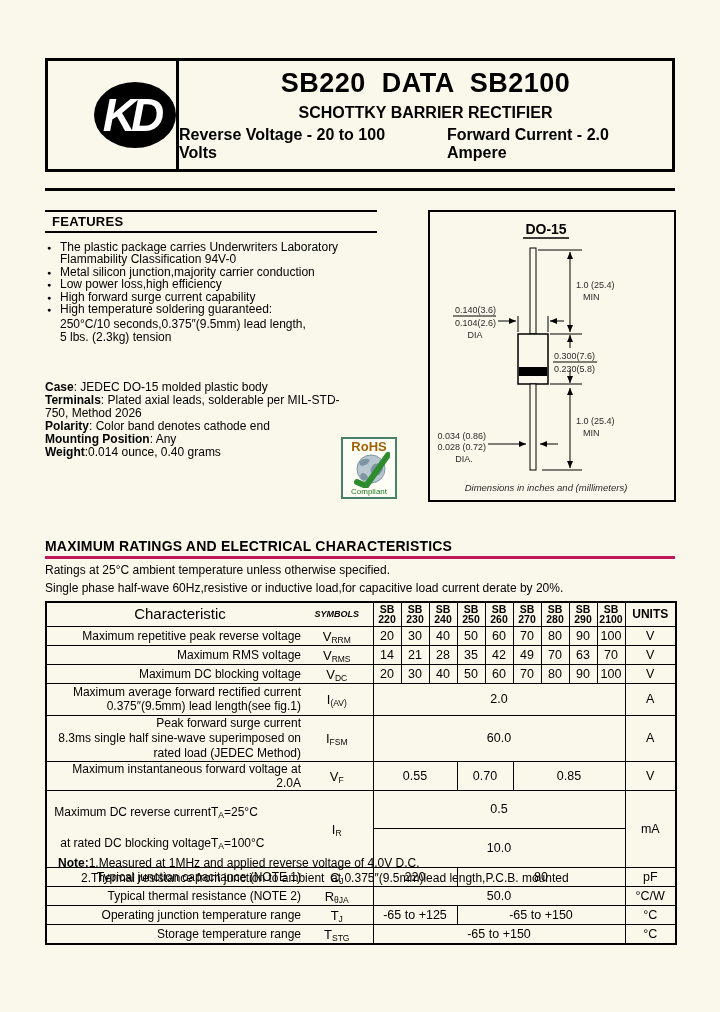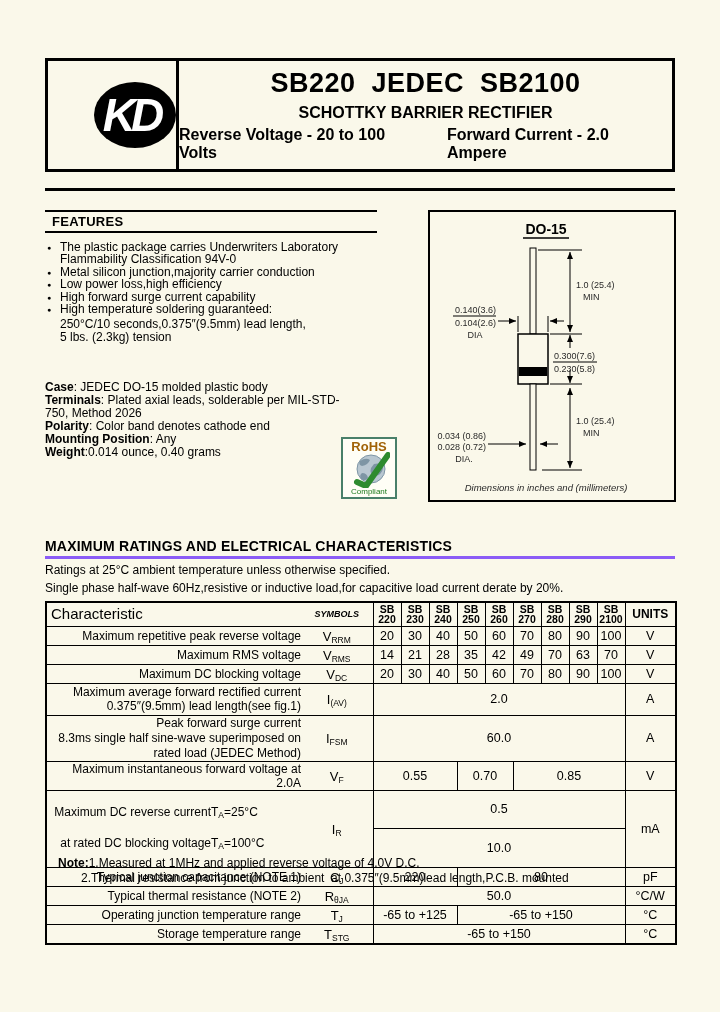--- a/index.html
+++ b/index.html
@@ -44,33 +44,33 @@
 
   
   #do15 { left:428px; top:210px; width:248px; height:292px; border:2px solid #000; }
   #do15 svg text { font-family:"Liberation Sans",sans-serif; font-size:9px; fill:#2a2a2a; }
   #do15 text.dtitle { font-size:14px; font-weight:bold; fill:#000; }
   #do15 text.dcap { font-style:italic; font-size:9.5px; }
   #do15 line, #do15 rect.outline { stroke:#000; }
 
   
   #ratings { left:45px; top:538px; width:630px; }
-  #ratings-title { font-size:14px; font-weight:bold; border-bottom:3px solid #8b5cf6; padding-bottom:2px; letter-spacing:0.2px; }
+  #ratings-title { font-size:14px; font-weight:bold; border-bottom:3px solid #be185d; padding-bottom:2px; letter-spacing:0.2px; }
   .rat-note { font-size:12px; margin-top:4px; }
 
   table { border-collapse:collapse; table-layout:fixed; width:630px; margin-top:6px; border:2px solid #000; }
   td, th { border:1px solid #000; overflow:hidden; font-weight:normal; }
   .cc { border-right:none; text-align:right; padding-left:4px; font-size:12px; line-height:14px; white-space:pre-line; }
   .sc { border-left:none; text-align:center; }
   .vc { text-align:center; font-size:12.5px; }
   .uc { text-align:center; font-size:12.5px; }
   .sym-b { font-size:13px; }
   .su { font-size:8.5px; vertical-align:-2px; }
   .rh { height:24px; }
-  .rh .cc { font-size:15px; text-align:left; padding-left:4px; }
+  .rh .cc { font-size:15px; text-align:center; padding-left:12px; }
   .th-sym { font-size:9px; font-style:italic; font-weight:bold; }
   .th-part { font-size:10.5px; font-weight:bold; line-height:10px; }
   .th-units { font-size:12px; font-weight:bold; }
   .r15 { height:16px; }
   .r-iav { height:32px; }
   .r-ifsm { height:46px; }
   .r-ifsm .cc { line-height:15px; }
   .r-vf { height:17px; }
   .r-ir { height:15px; }
   .r-cj, .r-rth { height:16px; }
@@ -86,21 +86,21 @@
 </head>
 <body>
 
 <div class="abs" id="header-box">
   <div id="logo-cell">
     <div id="kd-ellipse">
       <span id="kd-text">KD</span>
     </div>
   </div>
   <div id="head-right">
-    <div id="main-title">SB220  JEDEC  SB2100</div>
+    <div id="main-title">SB220  DATA  SB2100</div>
     <div id="sub-title">SCHOTTKY BARRIER RECTIFIER</div>
     <div id="spec-row">
       <span>Reverse Voltage - 20 to 100 Volts</span>
       <span>Forward Current - 2.0 Ampere</span>
     </div>
   </div>
 </div>
 <div class="abs" id="rule2"></div>
 
 <div class="abs" id="features">

